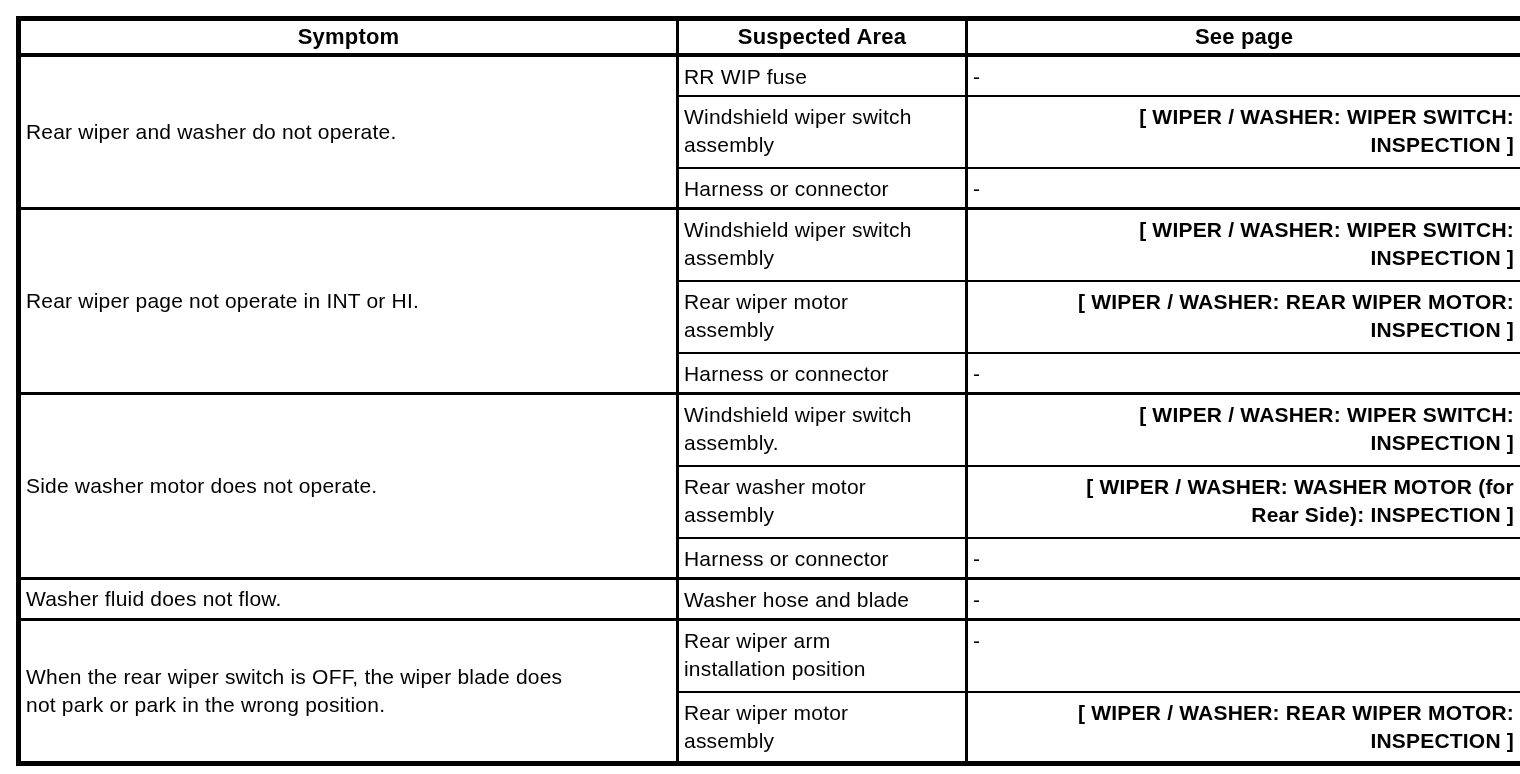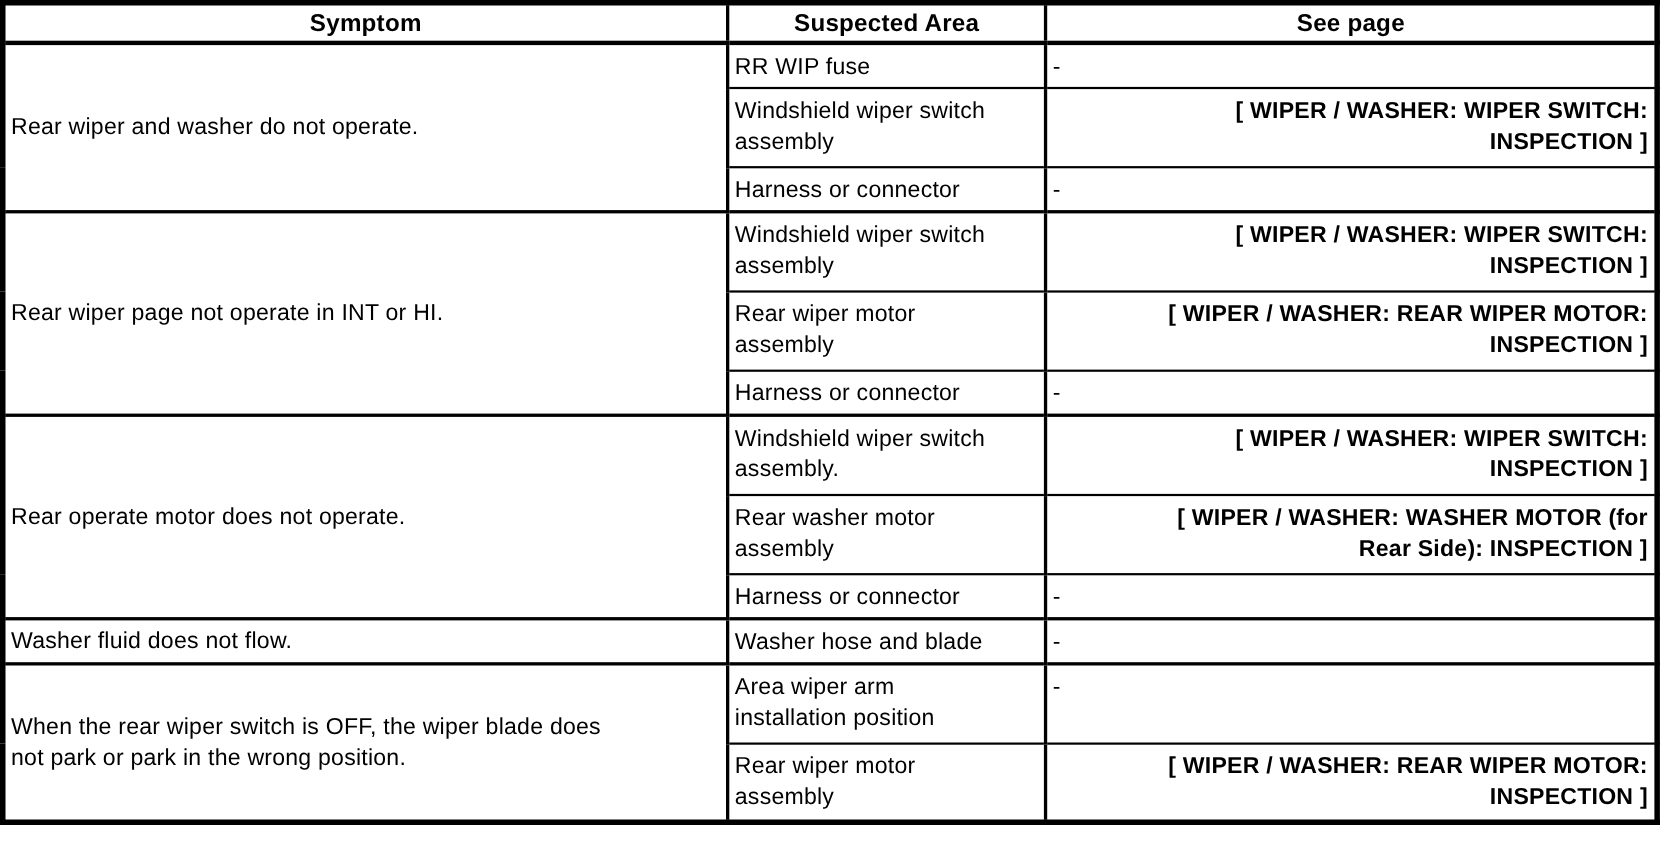--- a/index.html
+++ b/index.html
@@ -4,21 +4,21 @@
 <style>
   * { box-sizing: border-box; }
   html, body {
     margin: 0; padding: 0;
     background: #ffffff;
     font-family: "Liberation Sans", sans-serif;
   }
   .page {
     width: 1520px;
     height: 774px;
-    padding: 0;
+    padding: 16px;
     background: #ffffff;
   }
   table.troubleshooting {
     border-collapse: collapse;
     table-layout: fixed;
     width: 1504px;
     border: 5px solid #000000;
     background: #ffffff;
   }
   col.c1 { width: 659px; }
@@ -108,21 +108,21 @@
 INSPECTION ]</td>
       </tr>
       <tr class="s">
         <td class="col2">Harness or connector</td>
         <td class="col3">-</td>
       </tr>
     </tbody>
 
     <tbody>
       <tr class="d group-start">
-        <td class="symptom" rowspan="3">Rear operate motor does not operate.</td>
+        <td class="symptom" rowspan="3">Side washer motor does not operate.</td>
         <td class="col2">Windshield wiper switch
 assembly.</td>
         <td class="col3 page-ref">[ WIPER / WASHER: WIPER SWITCH:
 INSPECTION ]</td>
       </tr>
       <tr class="d">
         <td class="col2">Rear washer motor
 assembly</td>
         <td class="col3 page-ref">[ WIPER / WASHER: WASHER MOTOR (for
 Rear Side): INSPECTION ]</td>
@@ -138,21 +138,21 @@
         <td class="symptom">Washer fluid does not flow.</td>
         <td class="col2">Washer hose and blade</td>
         <td class="col3">-</td>
       </tr>
     </tbody>
 
     <tbody>
       <tr class="d group-start">
         <td class="symptom" rowspan="2">When the rear wiper switch is OFF, the wiper blade does
 not park or park in the wrong position.</td>
-        <td class="col2">Area wiper arm
+        <td class="col2">Rear wiper arm
 installation position</td>
         <td class="col3">-</td>
       </tr>
       <tr class="d">
         <td class="col2">Rear wiper motor
 assembly</td>
         <td class="col3 page-ref">[ WIPER / WASHER: REAR WIPER MOTOR:
 INSPECTION ]</td>
       </tr>
     </tbody>

